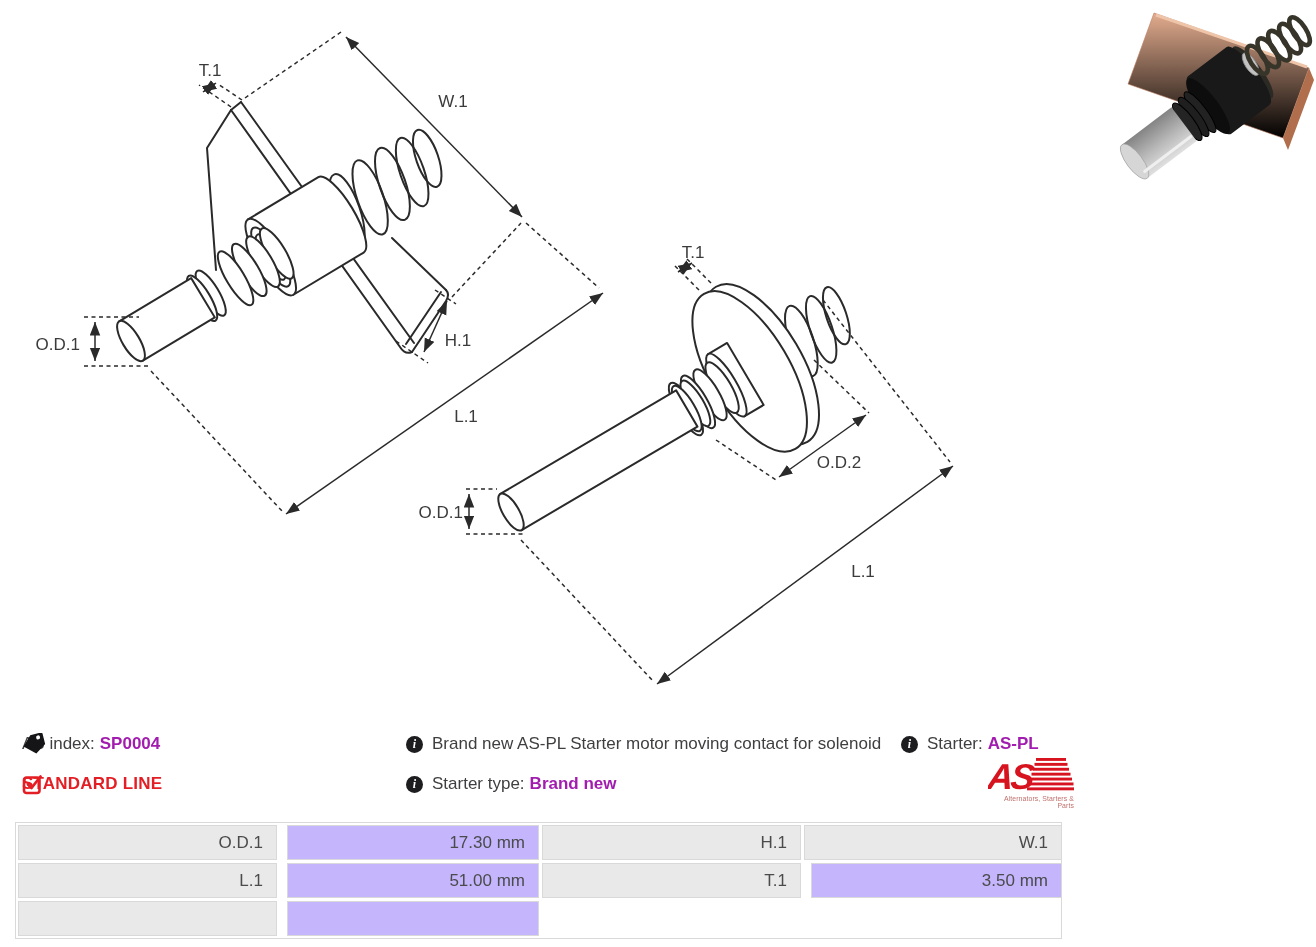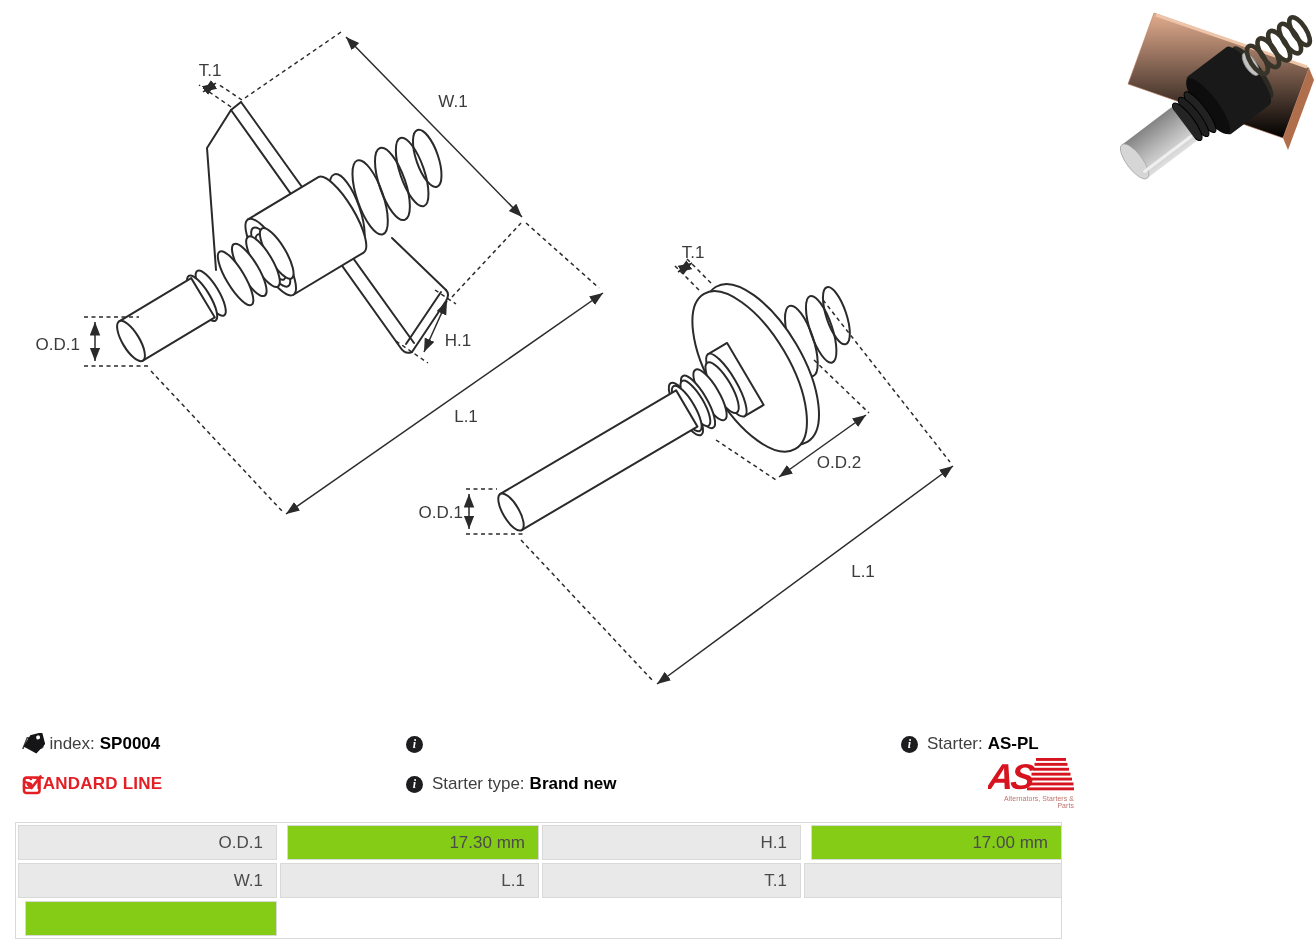--- a/index.html
+++ b/index.html
@@ -10,35 +10,35 @@
   svg{position:absolute;display:block;}
   
   .ln{stroke:#2a2a2a;stroke-width:2;fill:none;stroke-linecap:round;stroke-linejoin:round;}
   .fw{fill:#ffffff;}
   .dt{stroke:#2a2a2a;stroke-width:1.5;fill:none;stroke-dasharray:4 3.5;}
   .dm{stroke:#2a2a2a;stroke-width:1.5;fill:none;marker-start:url(#ah);marker-end:url(#ah);}
   .lbl{font-family:"Liberation Sans",sans-serif;font-size:17px;fill:#3b3b3b;}
   
   .item{position:absolute;display:flex;align-items:center;gap:9px;white-space:nowrap;font-size:17px;height:22px;}
   .item .t > span:first-child{margin-right:5px;}
-  .item b{color:#000000;}
+  .item b{color:#a21caf;}
   .iico{width:17px;height:17px;border-radius:50%;background:#1d1d1f;color:#fff;display:inline-flex;
         align-items:center;justify-content:center;font-size:12px;font-weight:bold;
         font-family:"Liberation Serif",serif;font-style:italic;flex:0 0 17px;}
   .red{color:#e31e24;font-weight:bold;letter-spacing:0.2px;}
   
   .aslogo{position:absolute;left:988px;top:756px;width:86px;}
   .aslogo .cap{font-size:6.9px;color:#c0706c;text-align:right;margin-top:1px;letter-spacing:0.1px;}
   
   .spec{position:absolute;left:15px;top:822px;width:1041px;border:1px solid #d9d9d9;padding:2px;
         display:grid;grid-template-columns:259px 259px 259px 258px;grid-auto-rows:35px;gap:3px;}
   .cell{border:1px solid #d9d9d9;display:flex;align-items:center;justify-content:flex-end;
         padding-right:13px;font-size:17px;color:#4b4b4b;}
   .lab{background:#e9e9e9;}
-  .val{background:#84cc16;margin-left:7px;}
+  .val{background:#c4b5fd;margin-left:7px;}
 </style>
 </head>
 <body>
 
 <svg width="1316" height="720" viewBox="0 0 1316 720" style="left:0;top:0">
   <defs>
     <marker id="ah" markerWidth="10" markerHeight="8" refX="9" refY="3.5" orient="auto-start-reverse">
       <path d="M0,0 L9,3.5 L0,7 Z" fill="#2a2a2a"></path>
     </marker>
   </defs>
@@ -201,20 +201,21 @@
 <div class="item" style="left:22px;top:733px">
   <svg width="24" height="22" viewBox="0 0 24 22">
     <path d="M10.5,1.5 L21,1.5 A1.8,1.8 0 0 1 22.8,3.3 L22.8,13.8 L12,20.8 L1.2,11 Z" fill="#151517" transform="rotate(-14,12,11)"></path>
     <circle cx="17.6" cy="5.6" r="2" fill="#ffffff" transform="rotate(-14,12,11)"></circle>
   </svg>
   <span class="t"><span>AS index:</span><b>SP0004</b></span>
 </div>
 
 <div class="item" style="left:406px;top:733px">
   <span class="iico">i</span>
+  <span>Brand new AS-PL Starter motor moving contact for solenoid</span>
 </div>
 
 <div class="item" style="left:901px;top:733px">
   <span class="iico">i</span>
   <span class="t"><span>Starter:</span><b>AS-PL</b></span>
 </div>
 
 <div class="item" style="left:22px;top:773px">
   <svg width="21" height="21" viewBox="0 0 21 21">
     <rect x="2" y="3.5" width="15.5" height="15.5" rx="2.5" fill="none" stroke="#e31e24" stroke-width="2.6"></rect>
@@ -241,21 +242,22 @@
     </g>
     <text x="2" y="33" font-size="36" font-weight="900" font-style="italic" fill="#d6131e" letter-spacing="-3" transform="skewX(-6)">AS</text>
   </svg>
   <div class="cap">Alternators, Starters &amp; Parts</div>
 </div>
 
 <div class="spec">
   <div class="cell lab">O.D.1</div>
   <div class="cell val">17.30 mm</div>
   <div class="cell lab">H.1</div>
-  <div class="cell val">17.00 mm</div>
 
   <div class="cell lab">W.1</div>
   <div class="cell lab">L.1</div>
+  <div class="cell val">51.00 mm</div>
 
   <div class="cell lab">T.1</div>
+  <div class="cell val">3.50 mm</div>
   <div class="cell lab"></div>
   <div class="cell val"></div>
 </div>
 
 </body></html>

